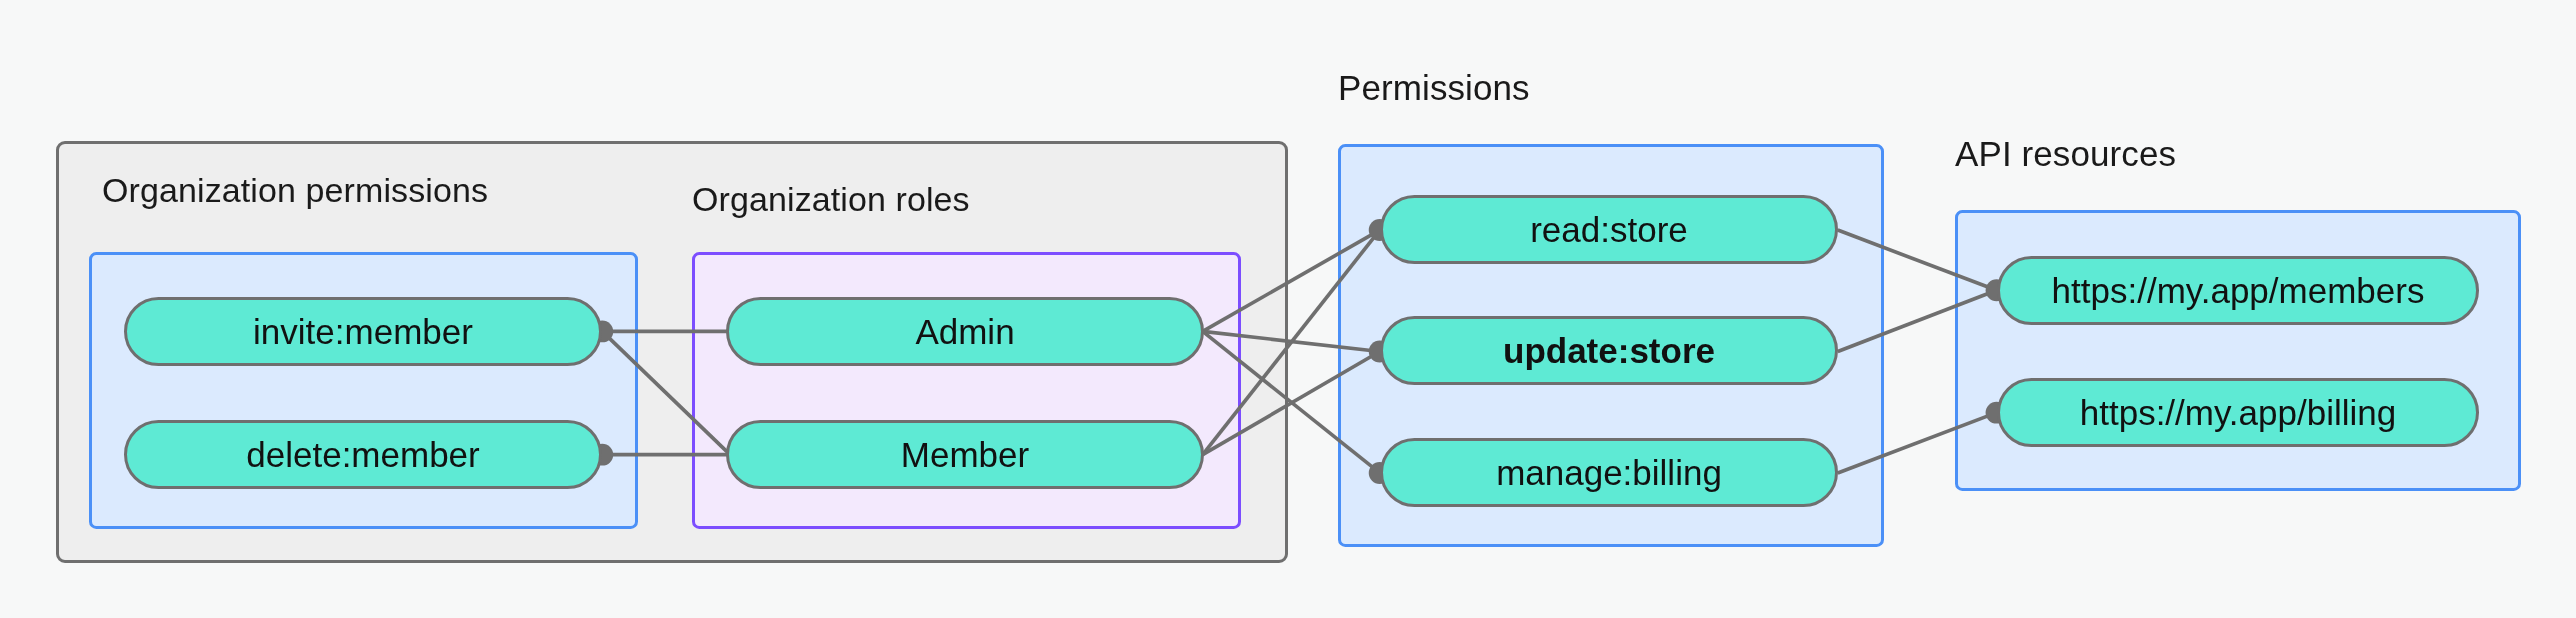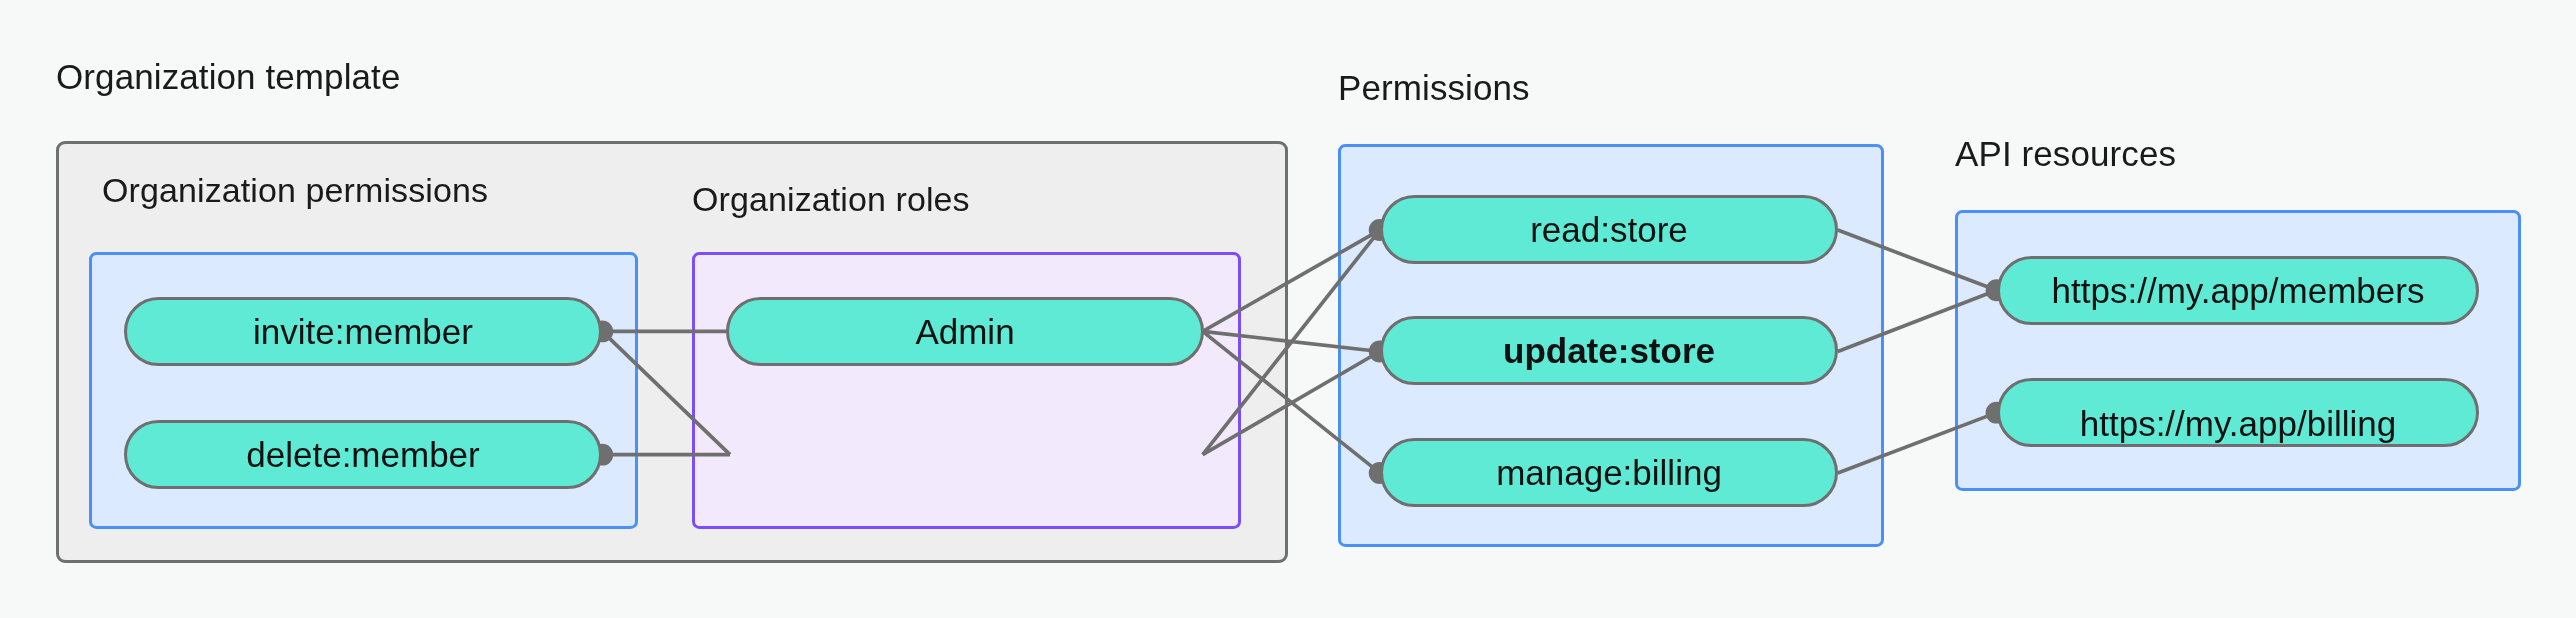--- a/index.html
+++ b/index.html
@@ -103,21 +103,20 @@
 
     <circle cx="660" cy="363" r="12"></circle>
     <circle cx="660" cy="498" r="12"></circle>
     <circle cx="1512" cy="252" r="12"></circle>
     <circle cx="1512" cy="385" r="12"></circle>
     <circle cx="1512" cy="518" r="12"></circle>
     <circle cx="2188" cy="318" r="12"></circle>
     <circle cx="2188" cy="452" r="12"></circle>
   </svg>
 
-  <div class="caption" style="left:56px; top:58px;">Organization template</div>
 
   <div class="box box-outer" style="left:56px; top:141px; width:1232px; height:422px;"></div>
 
   <div class="caption small" style="left:89px; top:172px;margin-left:13px;">Organization permissions</div>
 
   <div class="box box-blue" style="left:89px; top:252px; width:549px; height:277px;"></div>
 
   <div class="pill" style="left:124px; top:420px; width:478px; height:69px;">
     <span>delete:member</span>
   </div>
@@ -127,20 +126,23 @@
   </div>
 
   <div class="caption small" style="left:692px; top:181px;">Organization roles</div>
 
   <div class="box box-purple" style="left:692px; top:252px; width:549px; height:277px;"></div>
 
   <div class="pill" style="left:726px; top:297px; width:478px; height:69px;">
     <span>Admin</span>
   </div>
 
+  <div class="pill" style="left:726px; top:420px; width:478px; height:69px;">
+    <span>Member</span>
+  </div>
 
   <div class="caption" style="left:1338px; top:69px;">Permissions</div>
 
   <div class="box box-blue" style="left:1338px; top:144px; width:546px; height:403px;"></div>
 
   <div class="pill" style="left:1380px; top:195px; width:458px; height:69px;">
     <span>read:store</span>
   </div>
 
   <div class="pill" style="left:1380px; top:316px; width:458px; height:69px;font-weight:bold;">
@@ -152,18 +154,18 @@
   </div>
 
   <div class="caption" style="left:1955px; top:135px;">API resources</div>
 
   <div class="box box-blue" style="left:1955px; top:210px; width:566px; height:281px;"></div>
 
   <div class="pill" style="left:1997px; top:256px; width:482px; height:69px;">
     <span>https://my.app/members</span>
   </div>
 
-  <div class="pill" style="left:1997px; top:378px; width:482px; height:69px;align-items:flex-end;">
+  <div class="pill" style="left:1997px; top:378px; width:482px; height:69px;">
     <span>https://my.app/billing</span>
   </div>
 
 </div>
 
 
 </body></html>

